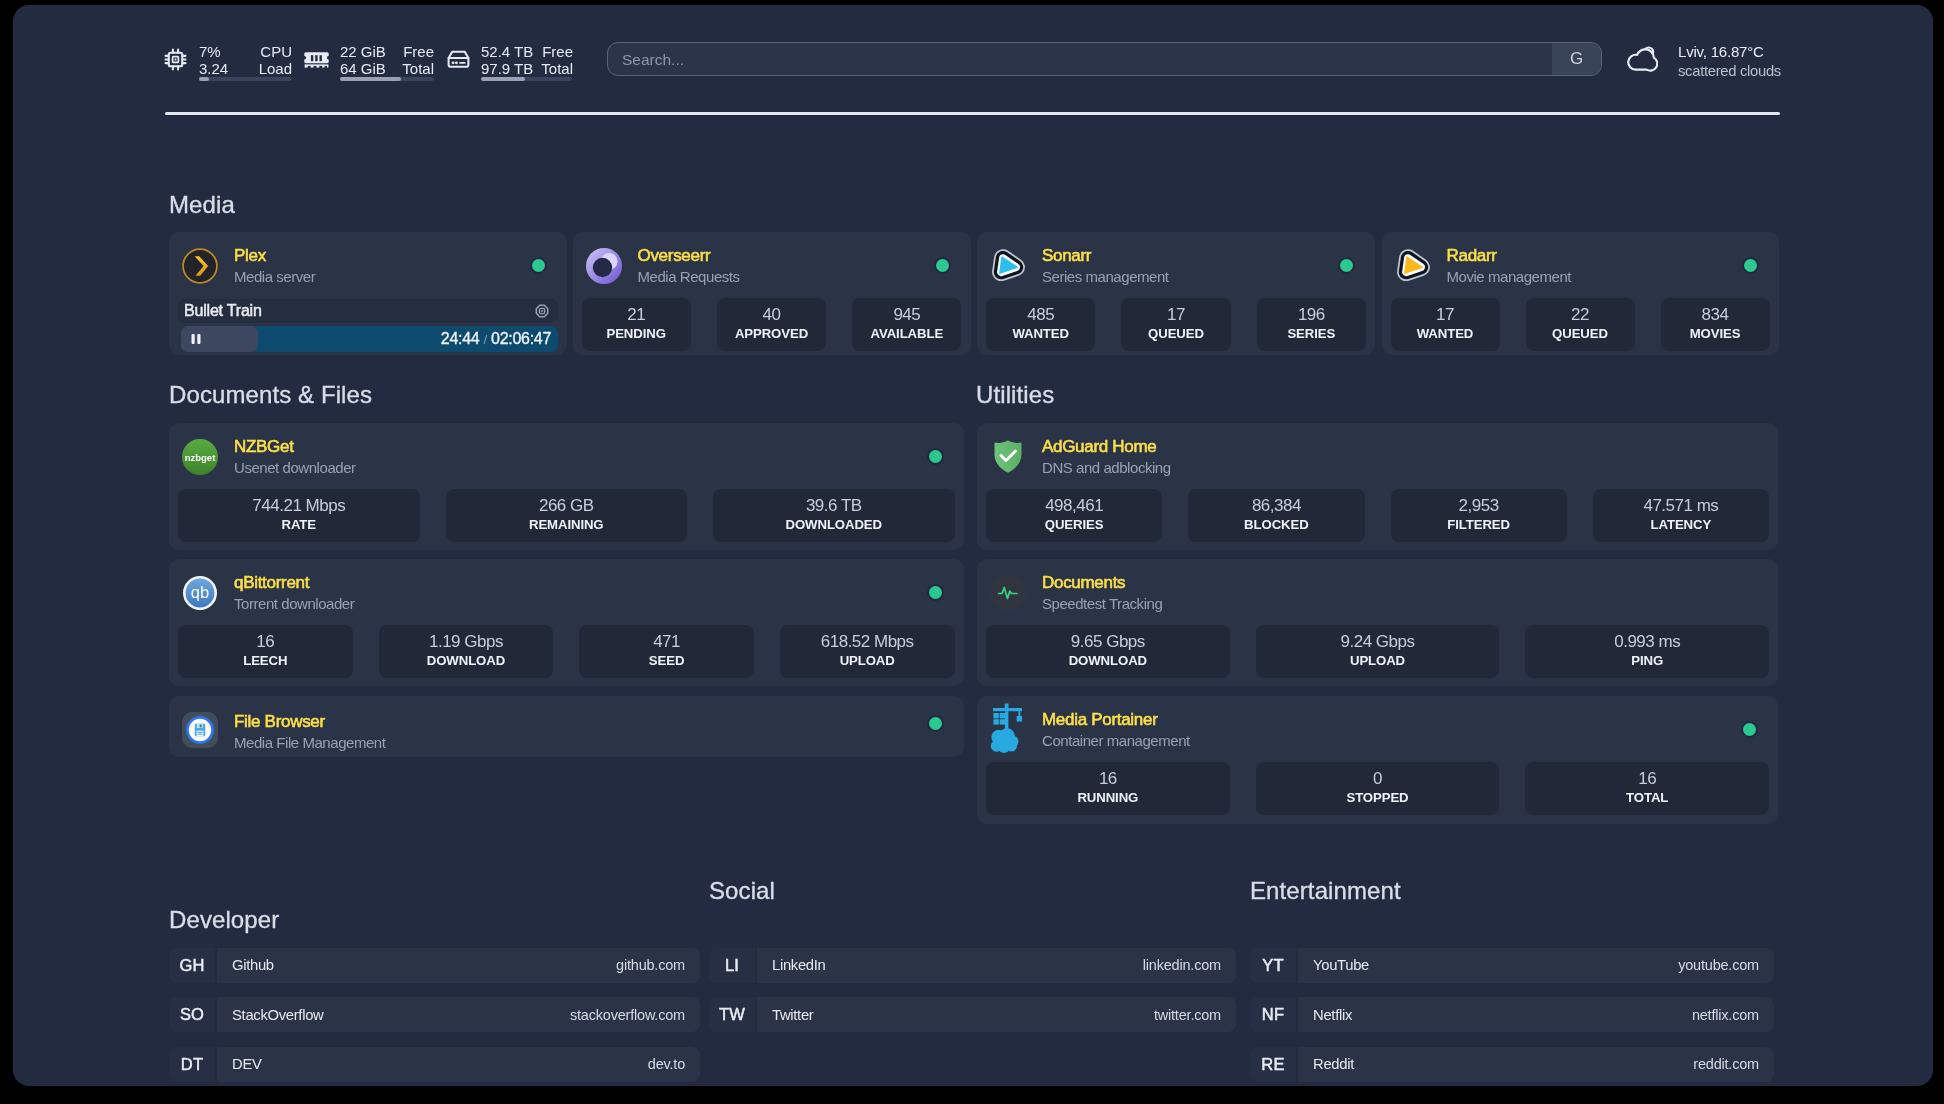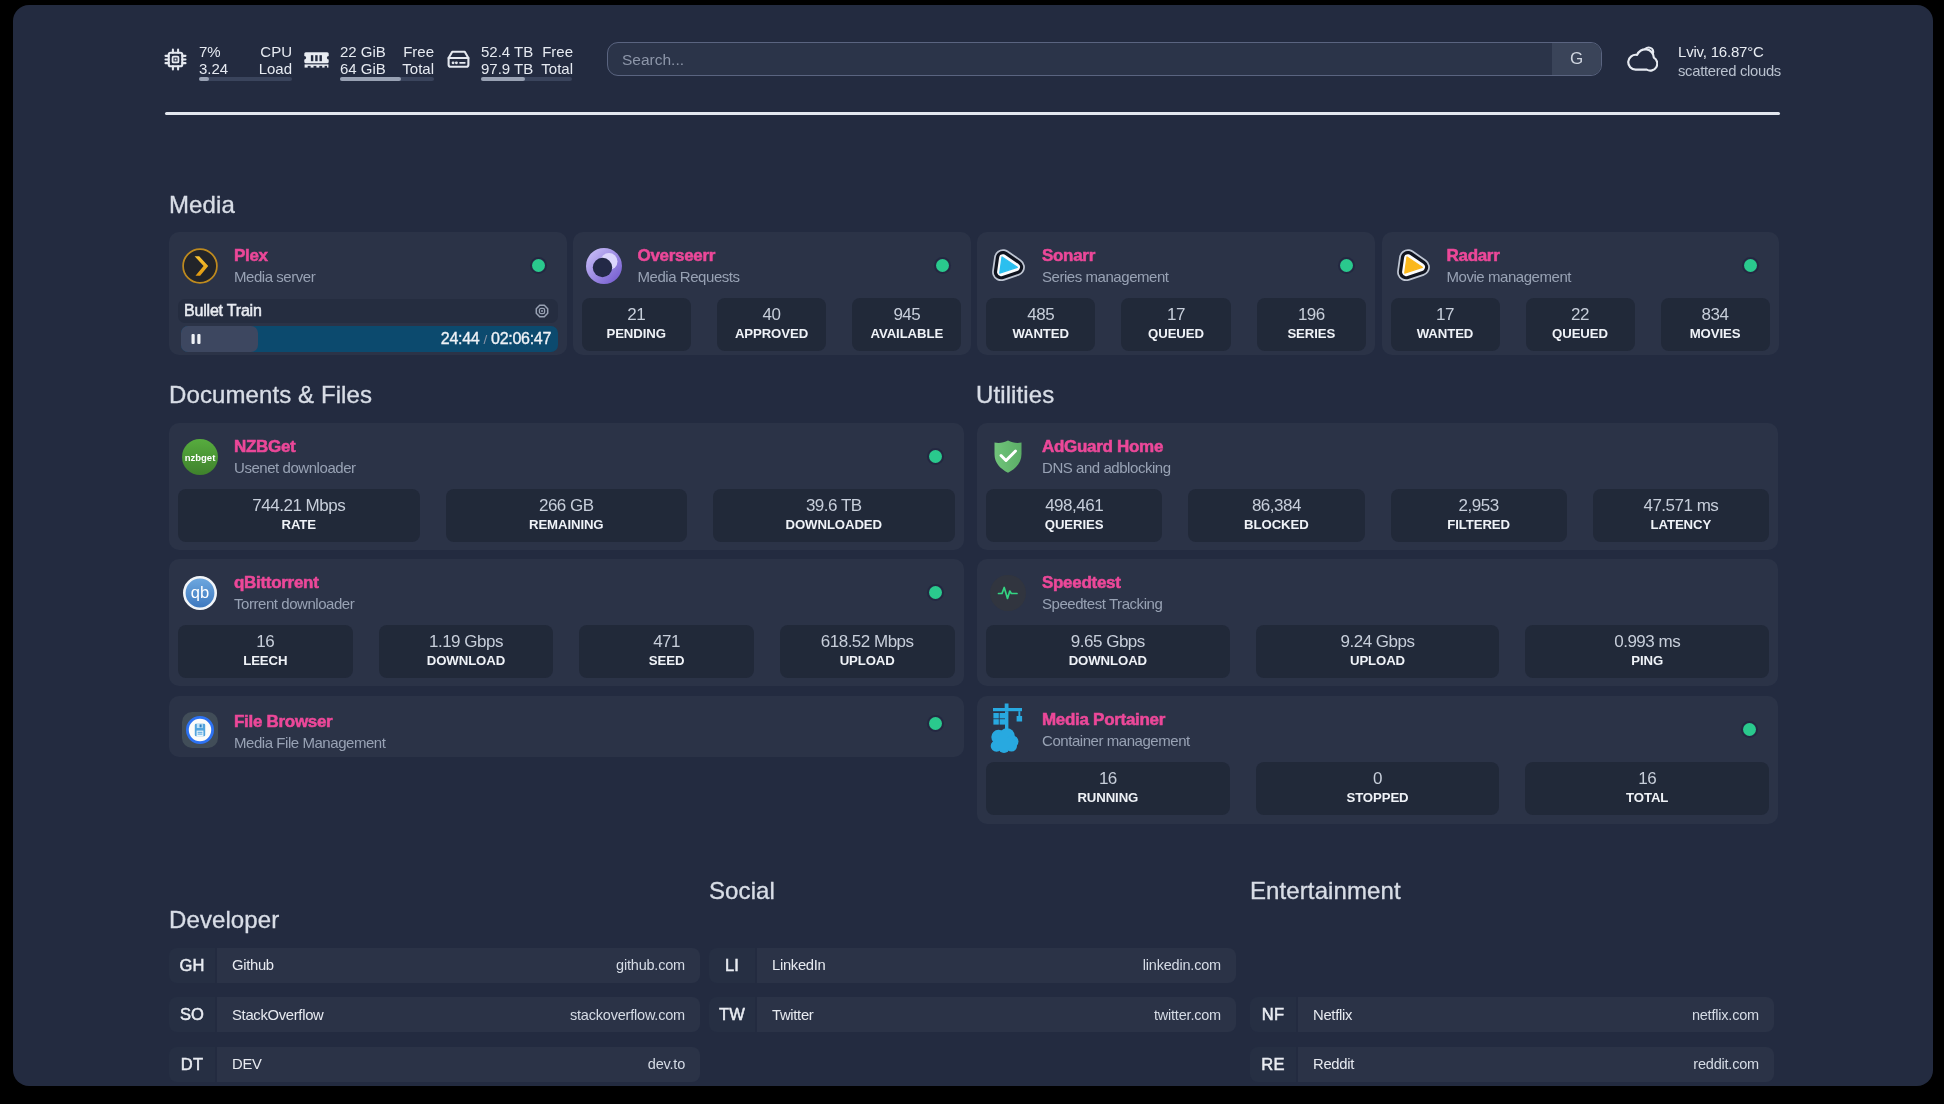--- a/index.html
+++ b/index.html
@@ -21,21 +21,21 @@
   .search .ph { position:absolute; left:14px; top:8px; font-size:15.5px; color:#8D96A9; }
   .search .g { position:absolute; right:0; top:0; bottom:0; width:49px; background:#3A4459;
                color:#CFD5DF; font-size:17px; display:flex; align-items:center; justify-content:center; }
 
   .hr { position:absolute; left:165px; top:112px; width:1615px; height:2.5px; background:#E3E7EF; border-radius:2px; }
 
   .h { position:absolute; font-size:24px; font-weight:400; -webkit-text-stroke:0.35px currentColor; color:#D8DDE6; line-height:28px; letter-spacing:0.1px; }
 
   .card { position:absolute; background:#2B3347; border-radius:10px; }
   .cicon { position:absolute; left:13px; top:16px; width:36px; height:36px; }
-  .ctitle { position:absolute; left:65px; top:13px; font-size:17px; font-weight:700; -webkit-text-stroke:0.55px currentColor; color:#ec4899; line-height:21px; letter-spacing:-0.3px; }
+  .ctitle { position:absolute; left:65px; top:13px; font-size:17px; font-weight:400; -webkit-text-stroke:0.55px currentColor; color:#fde047; line-height:21px; letter-spacing:-0.3px; }
   .csub { position:absolute; left:65px; top:35px; font-size:15px; color:#98A2B4; line-height:19px; letter-spacing:-0.45px; }
   .cdot { position:absolute; right:22px; top:27px; width:13px; height:13px; border-radius:50%;
           background:#2AC98D; box-shadow:0 0 0 2px #242841; }
   .stats { position:absolute; left:9px; right:9px; top:66px; height:53px; display:flex; gap:26px; }
   .st { flex:1; background:#212939; border-radius:8px; text-align:center; padding-top:6px; }
   .st .v { font-size:17px; color:#C7CEDA; line-height:21px; letter-spacing:-0.5px; }
   .st .l { font-size:13.2px; font-weight:700; color:#EFF2F7; letter-spacing:-0.1px; line-height:15px; margin-top:1px; }
 
   
   .prow1 { position:absolute; left:9px; right:9px; top:67px; height:24px; background:#252D40; border-radius:7px; }
@@ -366,21 +366,21 @@
           <div class="l">UPLOAD</div>
         </div>
     </div>
   </div>
 
   <div class="card" style="left:977px;top:559px;width:801px;height:127px">
     <div class="cicon"><svg width="36" height="36" viewBox="0 0 36 36">
           <circle cx="18" cy="18" r="18" fill="#31353F"></circle>
           <polyline points="8.5,18.5 12,18.5 14.2,12.5 17.5,23.5 19.8,16 21.3,18.5 27,18.5" fill="none" stroke="#34D583" stroke-width="1.7" stroke-linecap="round" stroke-linejoin="round"></polyline>
         </svg></div>
-    <div class="ctitle">Speedtest</div>
+    <div class="ctitle">Documents</div>
     <div class="csub">Speedtest Tracking</div>
     <div class="stats">
       <div class="st">
           <div class="v">9.65 Gbps</div>
           <div class="l">DOWNLOAD</div>
         </div>
       <div class="st">
           <div class="v">9.24 Gbps</div>
           <div class="l">UPLOAD</div>
         </div>
@@ -479,20 +479,27 @@
       </div>
     </div>
   <div class="bk" style="left:709px;top:919.5px;width:527px">
       <div class="ab">LI</div>
       <div class="bp">
         <span class="bn">LinkedIn</span>
         <span class="bu">linkedin.com</span>
       </div>
     </div>
 
+  <div class="bk" style="left:1250px;top:919.5px;width:524px">
+      <div class="ab">YT</div>
+      <div class="bp">
+        <span class="bn">YouTube</span>
+        <span class="bu">youtube.com</span>
+      </div>
+    </div>
   <div class="bk" style="left:1250px;top:969px;width:524px">
       <div class="ab">NF</div>
       <div class="bp">
         <span class="bn">Netflix</span>
         <span class="bu">netflix.com</span>
       </div>
     </div>
   <div class="bk" style="left:1250px;top:1018.5px;width:524px">
       <div class="ab">RE</div>
       <div class="bp">

